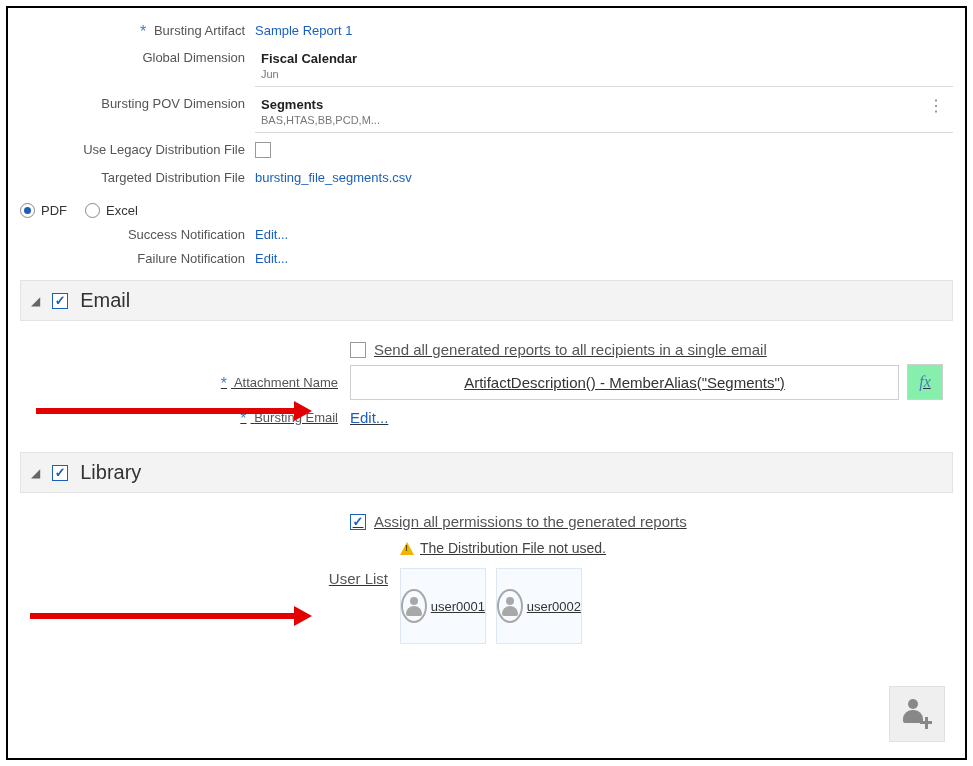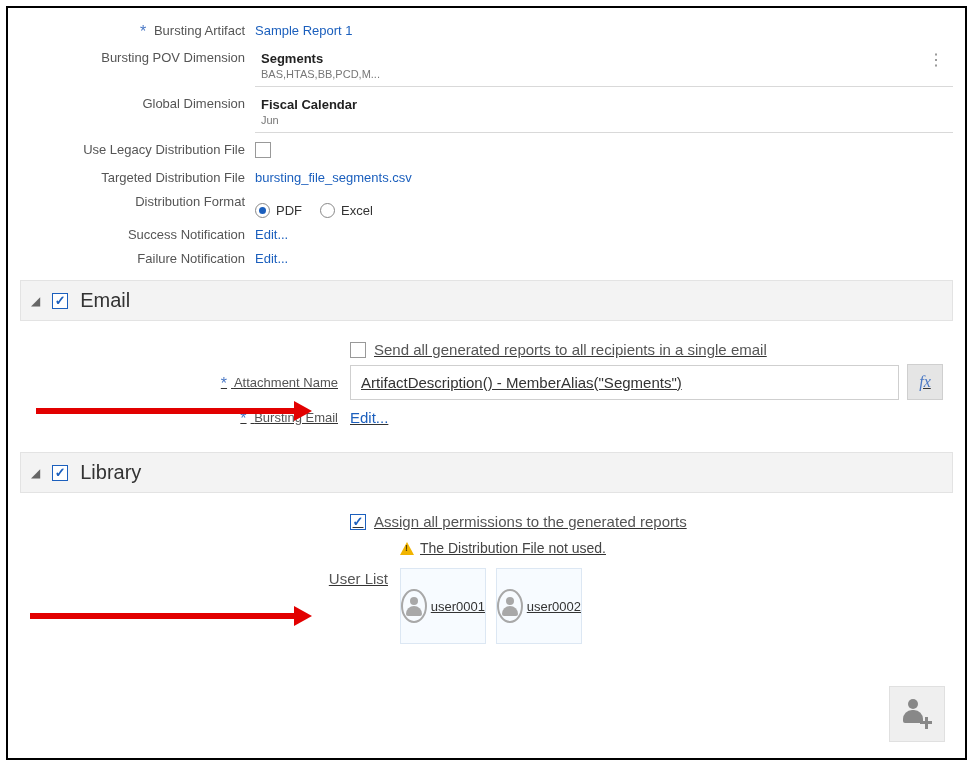--- a/index.html
+++ b/index.html
@@ -101,25 +101,26 @@
   }
   .inline-row { display:flex; align-items:center; }
 
   .text-input {
     flex:1;
     border:1px solid #cfcfcf;
     padding:8px 10px;
     font-size:15px;
     color:#333;
     background:#fff;
+    text-align:center;
   }
   .fx-btn {
     width:36px; height:36px;
     border:1px solid #cfcfcf;
-    background:#e5e5e5;
+    background:#86efac;
     color:#4a78c5;
     font-style:italic;
     font-size:16px;
     display:inline-flex; align-items:center; justify-content:center;
     margin-left:8px;
     cursor:pointer;
     font-family: "Times New Roman", serif;
   }
 
   .warning-row {
@@ -199,50 +200,49 @@
 
   <div class="form-row">
     <div class="form-label">
       <span class="req">*</span>
       <span>Bursting Artifact</span>
     </div>
     <div class="plain-field link">Sample Report 1</div>
   </div>
 
   <div class="form-row">
+    <div class="form-label">Global Dimension</div>
+    <div class="field-box">
+      <div class="bold-val">Fiscal Calendar</div>
+      <div class="sub-val">Jun</div>
+    </div>
+  </div>
+
+  <div class="form-row">
     <div class="form-label">Bursting POV Dimension</div>
     <div class="field-box">
       <div class="bold-val">Segments</div>
       <div class="sub-val">BAS,HTAS,BB,PCD,M...</div>
       <div class="dots">⋮</div>
     </div>
   </div>
 
   <div class="form-row">
-    <div class="form-label">Global Dimension</div>
-    <div class="field-box">
-      <div class="bold-val">Fiscal Calendar</div>
-      <div class="sub-val">Jun</div>
-    </div>
-  </div>
-
-  <div class="form-row">
     <div class="form-label">Use Legacy Distribution File</div>
     <div class="plain-field">
       <span class="checkbox"></span>
     </div>
   </div>
 
   <div class="form-row">
     <div class="form-label">Targeted Distribution File</div>
     <div class="plain-field link">bursting_file_segments.csv</div>
   </div>
 
   <div class="form-row">
-    <div class="form-label">Distribution Format</div>
     <div class="radio-group">
       <label class="inline-row">
         <span class="radio-outer">
             <span class="radio-inner"></span>
           </span>
         <span>PDF</span>
       </label>
       <label class="inline-row">
         <span class="radio-outer"></span>
         <span>Excel</span>

